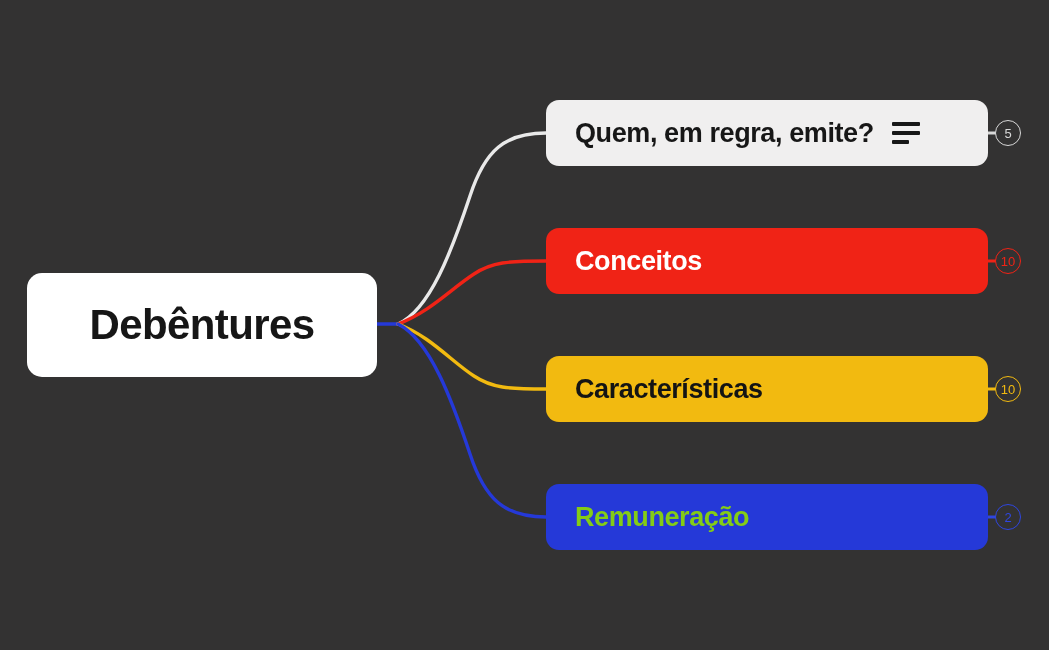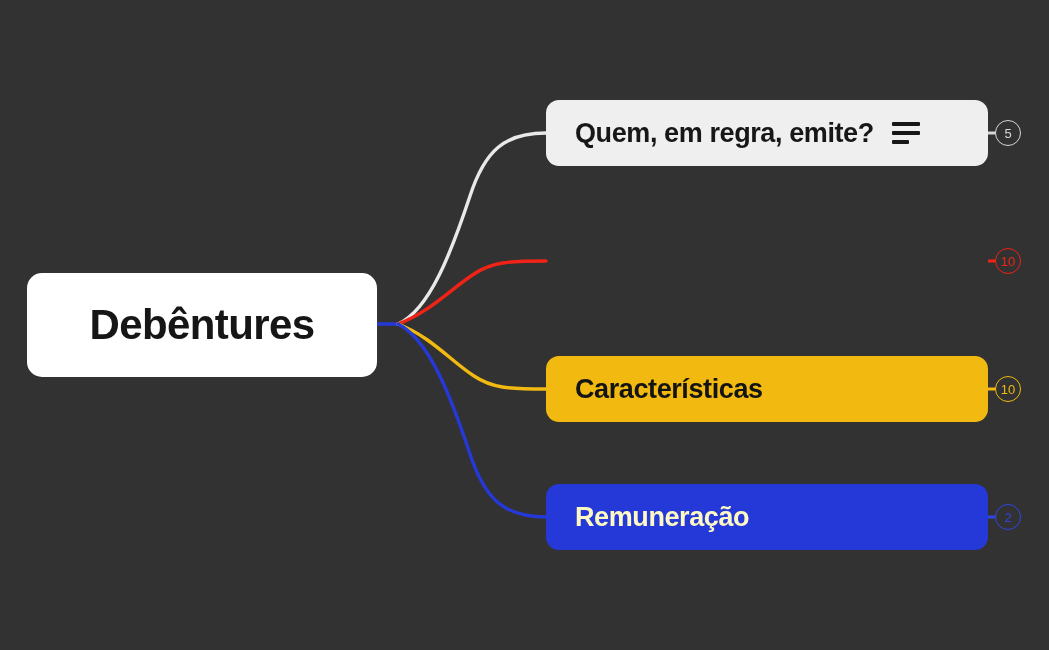--- a/index.html
+++ b/index.html
@@ -58,21 +58,21 @@
     letter-spacing: -0.4px;
     white-space: nowrap;
   }
   .n0 { top: 100px; background: #F0EFEF; }
   .n0 .node-label { color: #171717; }
   .n1 { top: 228px; background: #F02316; }
   .n1 .node-label { color: #FFFFFF; }
   .n2 { top: 356px; background: #F2BA10; }
   .n2 .node-label { color: #141414; text-align: right; }
   .n3 { top: 484px; background: #2539D8; }
-  .n3 .node-label { color: #fef9c3; }
+  .n3 .node-label { color: #84cc16; }
 
   .note-icon {
     display: inline-flex;
     flex-direction: column;
     justify-content: center;
     gap: 5px;
     margin-left: 18px;
     width: 28px;
   }
   .note-icon i {
@@ -136,20 +136,23 @@
 
   <div class="node node-branch n0">
     <span class="node-label">Quem, em regra, emite?</span>
     <span class="note-icon">
       <i></i>
         <i></i>
         <i></i>
     </span>
   </div>
 
+  <div class="node node-branch n1">
+    <span class="node-label">Conceitos</span>
+  </div>
 
   <div class="node node-branch n2">
     <span class="node-label">Características</span>
   </div>
 
   <div class="node node-branch n3">
     <span class="node-label">Remuneração</span>
   </div>
 
   <div class="badge b0">5</div>

